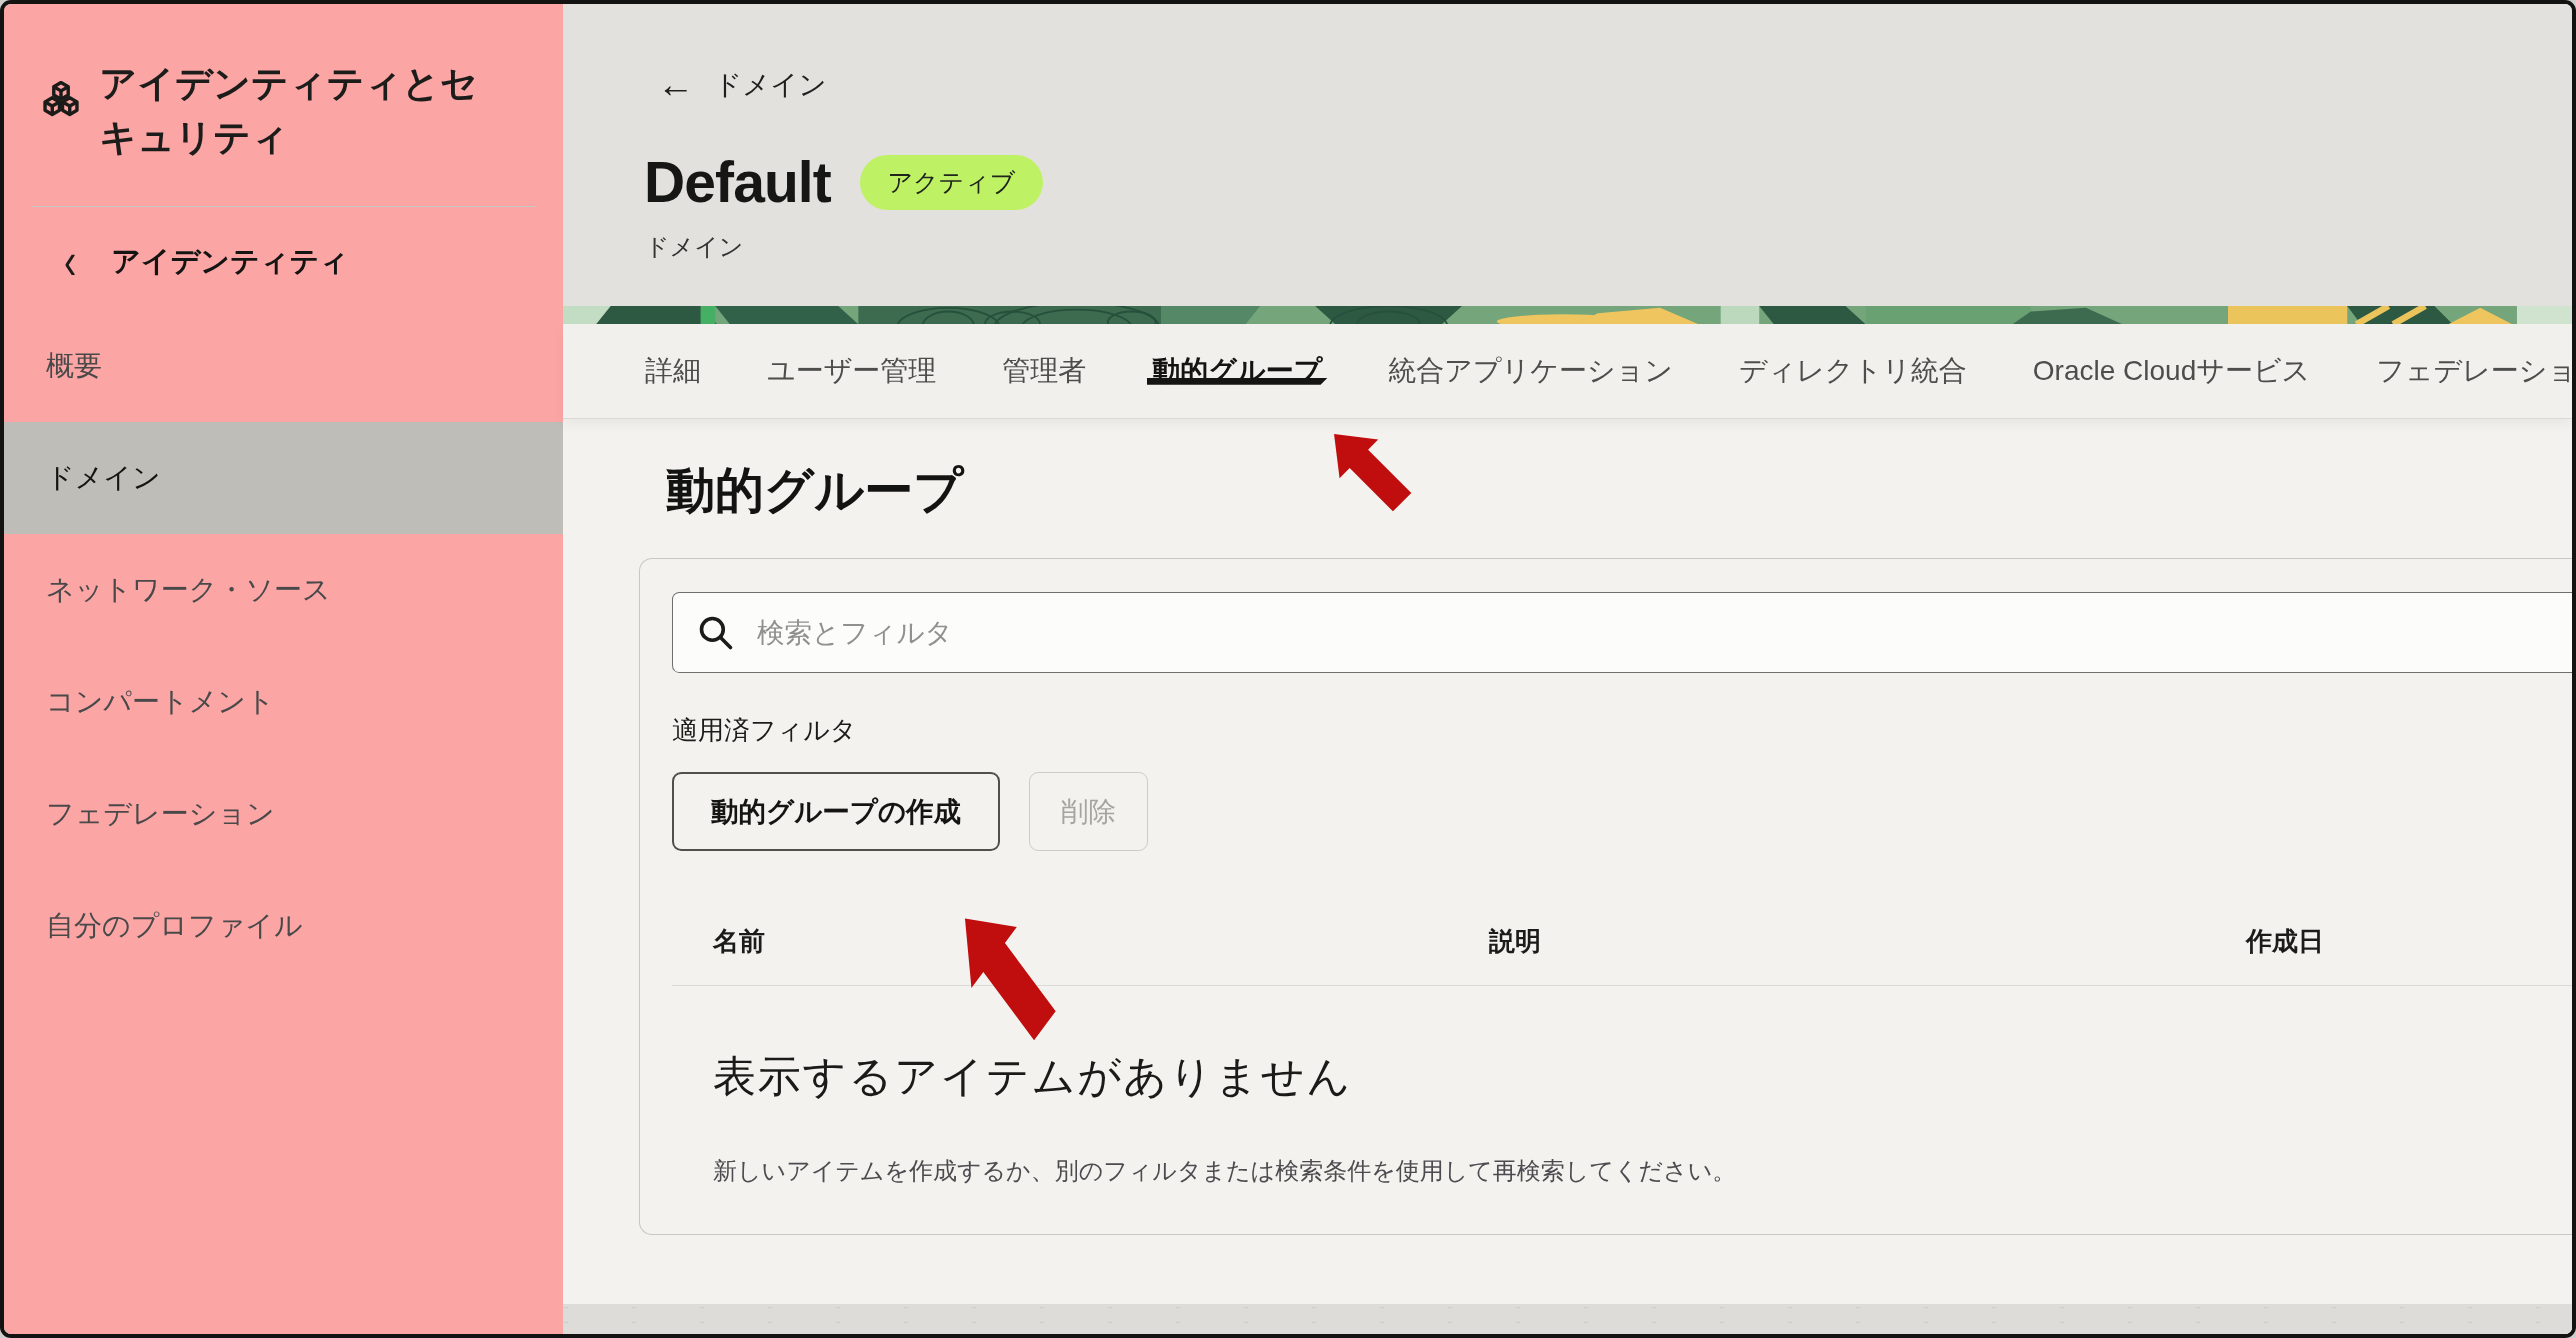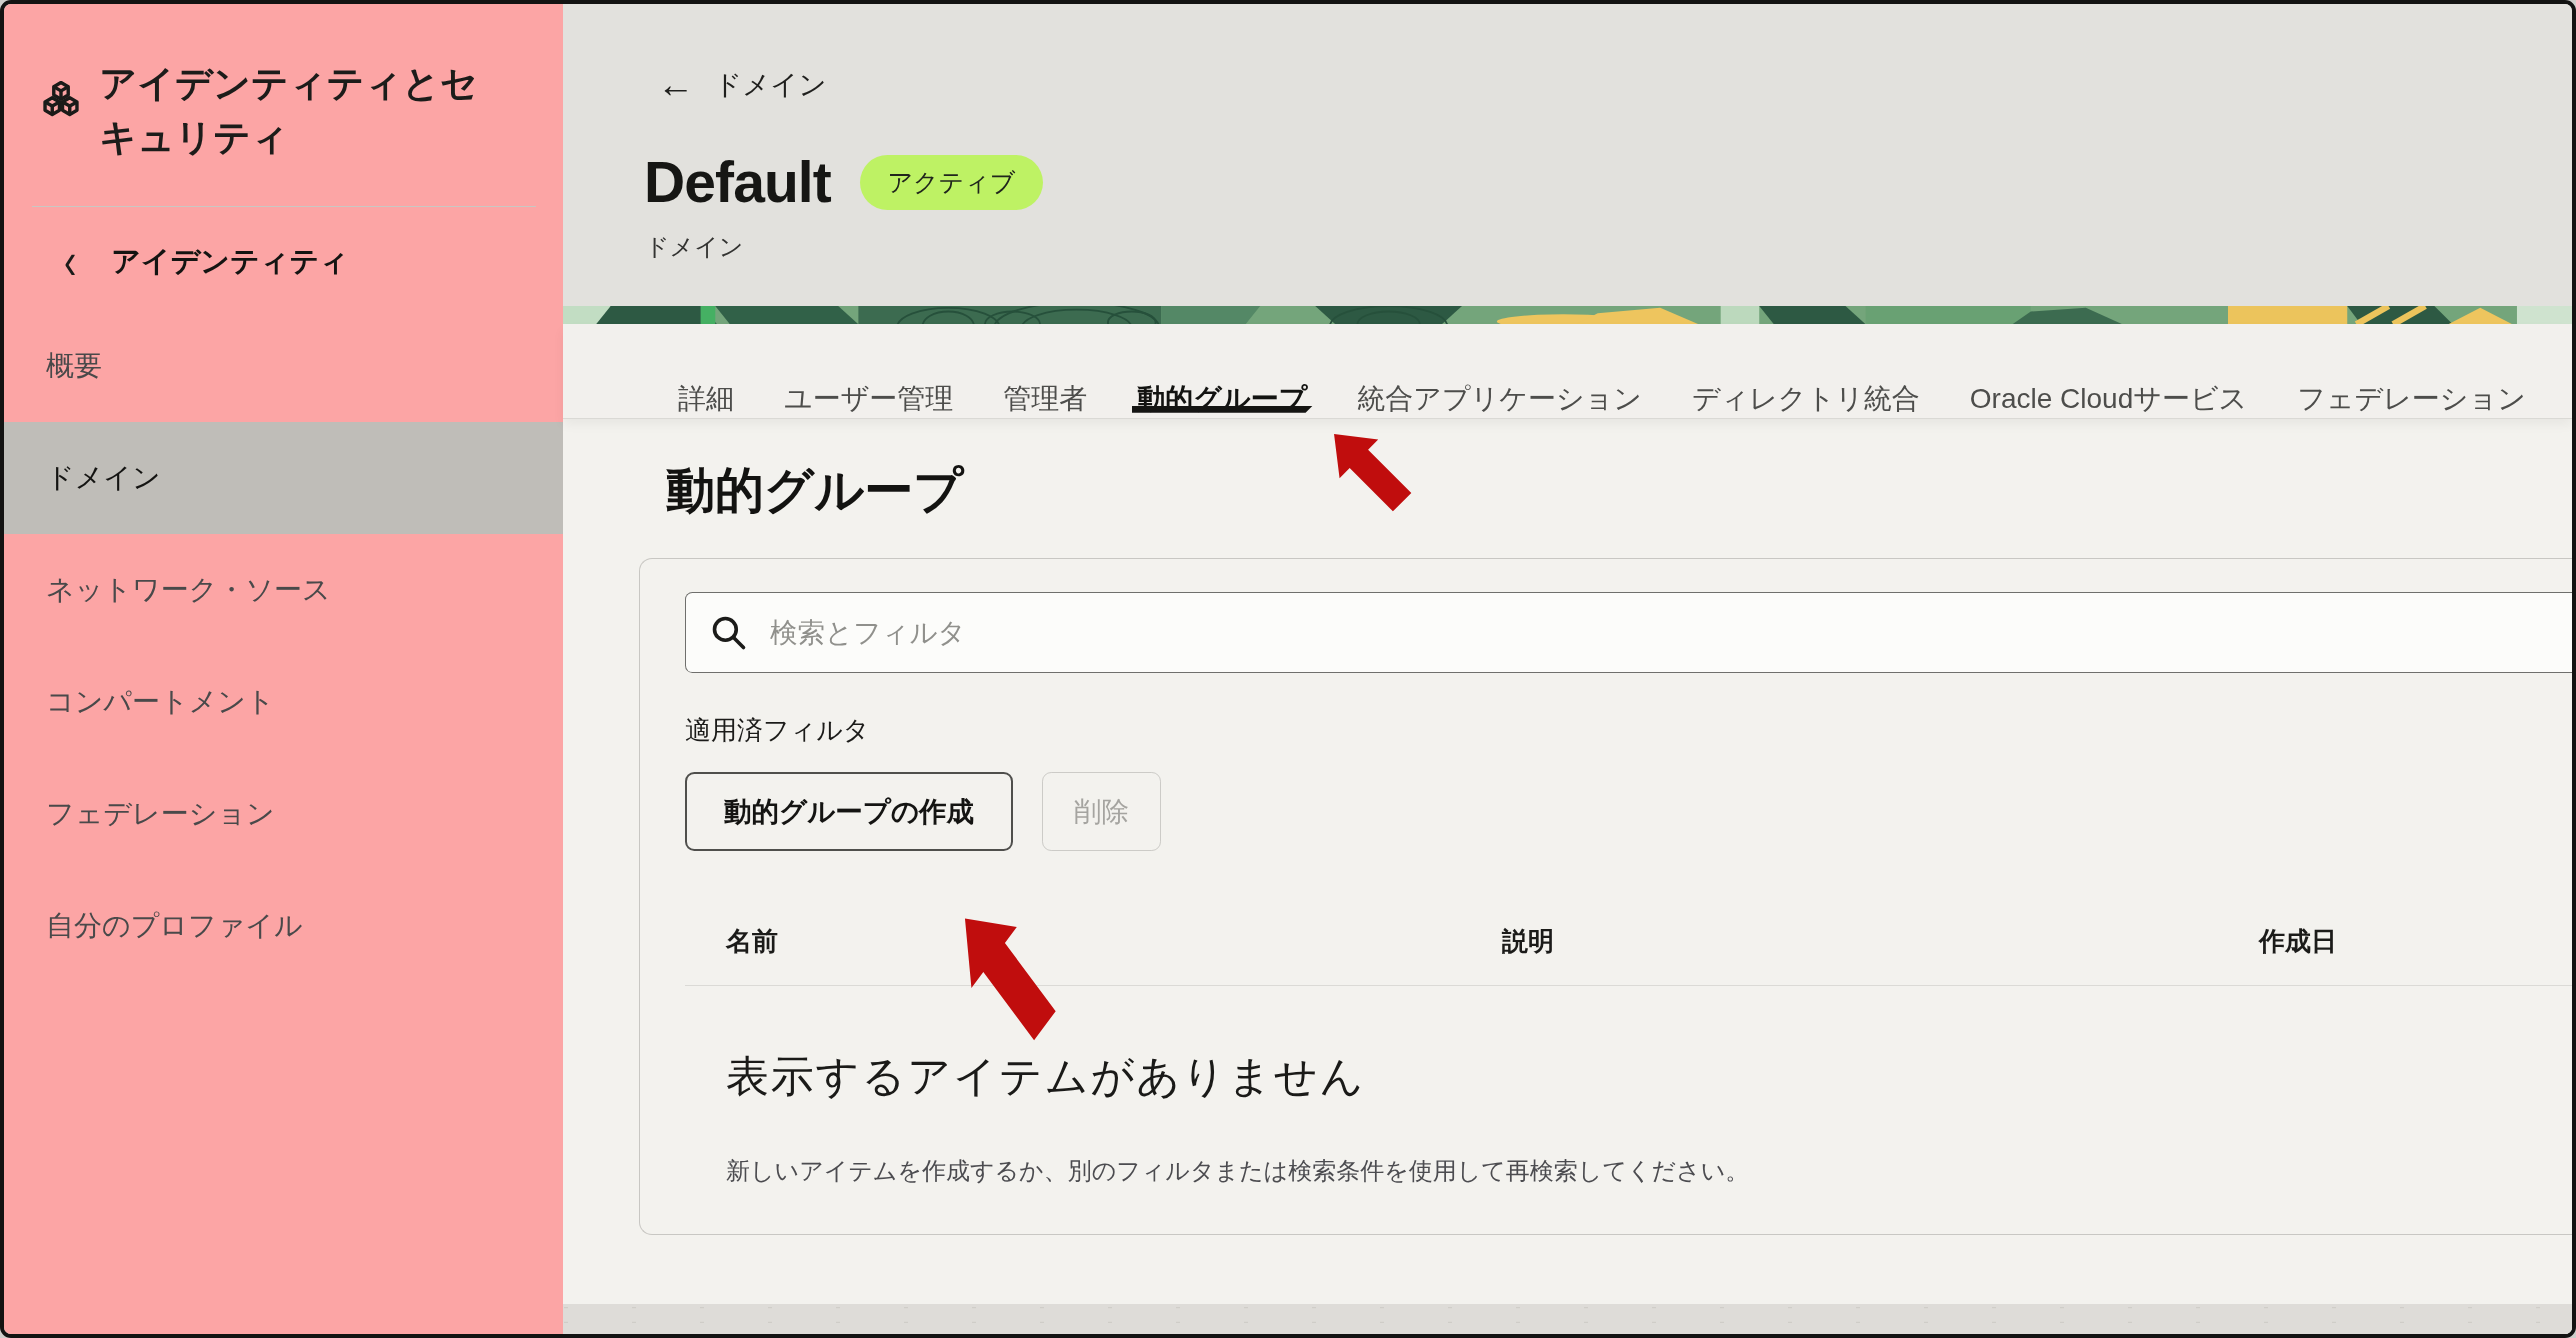--- a/index.html
+++ b/index.html
@@ -41,41 +41,41 @@
   .page-domain-title{font-size:57px;font-weight:bold;color:#161614;letter-spacing:-0.9px;}
   .status-badge{
     background:#bef264;color:#20251c;border-radius:915px;
     font-size:25px;padding:11px 27.5px;white-space:nowrap;
   }
   .subtitle{position:absolute;left:82px;top:227px;font-size:24px;color:#333331;}
   .banner{height:18.3px;width:100%;flex:0 0 auto;}
   .banner svg{display:block;width:100%;height:100%;}
   
   .tabbar{
-    height:94px;background:#f2f0ed;display:flex;align-items:flex-end;
-    padding-left:115px;gap:50px;overflow:hidden;white-space:nowrap;
+    height:94px;background:#f2f0ed;display:flex;align-items:center;
+    padding-left:82px;gap:66px;overflow:hidden;white-space:nowrap;
     border-bottom:0.9px solid #dad9d5;box-shadow:0 5.5px 11px rgba(0,0,0,.05);
     position:relative;z-index:2;flex:0 0 auto;
   }
   .tab{
     display:flex;align-items:center;font-size:28px;color:#4d4d4b;
     position:relative;cursor:pointer;flex:0 0 auto;
   }
   .tab.active{color:#131311;font-weight:bold;}
   .tab.active::after{
     content:"";position:absolute;left:-5.5px;right:-5.5px;bottom:5.5px;height:7.3px;
     background:#151513;clip-path:polygon(0 0,100% 0,96% 100%,0 100%);
   }
   
   .content{flex:1;background:#f3f2ee;position:relative;padding-top:41px;}
   .content-title{margin-left:103px;font-size:49px;font-weight:bold;color:#131311;line-height:60px;}
   .card{
     margin:38px 0 0 76px;height:677px;box-sizing:border-box;
     border:0.9px solid #c8c7c3;border-right:none;border-radius:13px 0 0 13px;
-    padding:33px 0 0 45px;
+    padding:33px 0 0 32px;
   }
   .searchbox{
     height:81px;box-sizing:border-box;background:#fcfcfa;
     border:1.8px solid #6f6f6c;border-right:none;border-radius:7.3px 0 0 7.3px;
     display:flex;align-items:center;padding-left:24px;gap:22px;
   }
   .search-placeholder{font-size:27.5px;color:#90908c;}
   .applied-label{margin-top:40px;font-size:26px;color:#1b1b19;}
   .btn-row{margin-top:24px;display:flex;gap:29px;align-items:center;}
   .btn{

